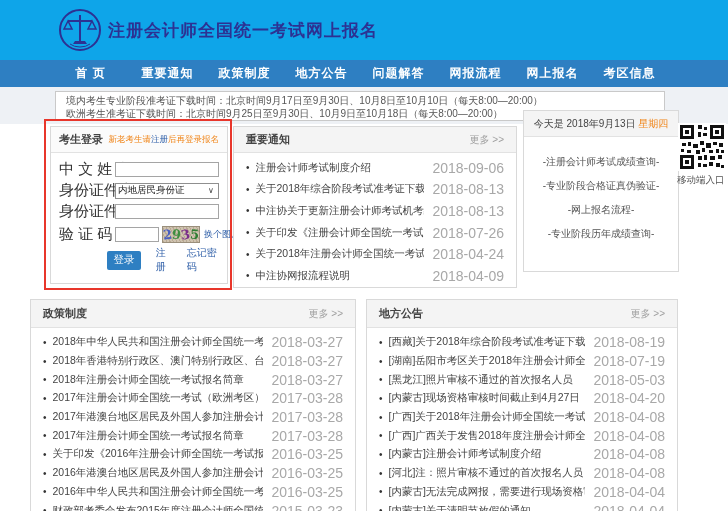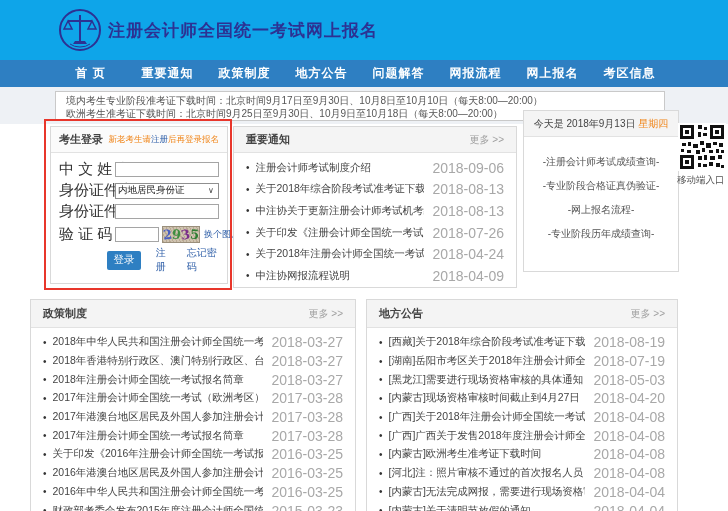--- a/index.html
+++ b/index.html
@@ -357,21 +357,21 @@
   </div>
 
   <div class="list-row">
     <span class="bullet">•</span>
     <a class="item-text">[湖南]岳阳市考区关于2018年注册会计师全国统一考试专...</a>
     <span class="item-date">2018-07-19</span>
   </div>
 
   <div class="list-row">
     <span class="bullet">•</span>
-    <a class="item-text">[黑龙江]需要进行现场资格审核的具体通知</a>
+    <a class="item-text">[黑龙江]照片审核不通过的首次报名人员</a>
     <span class="item-date">2018-05-03</span>
   </div>
 
   <div class="list-row">
     <span class="bullet">•</span>
     <a class="item-text">[内蒙古]现场资格审核时间截止到4月27日</a>
     <span class="item-date">2018-04-20</span>
   </div>
 
   <div class="list-row">
@@ -381,21 +381,21 @@
   </div>
 
   <div class="list-row">
     <span class="bullet">•</span>
     <a class="item-text">[广西]广西关于发售2018年度注册会计师全国统一考试辅...</a>
     <span class="item-date">2018-04-08</span>
   </div>
 
   <div class="list-row">
     <span class="bullet">•</span>
-    <a class="item-text">[内蒙古]欧洲考生准考证下载时间</a>
+    <a class="item-text">[内蒙古]注册会计师考试制度介绍</a>
     <span class="item-date">2018-04-08</span>
   </div>
 
   <div class="list-row">
     <span class="bullet">•</span>
     <a class="item-text">[河北]注：照片审核不通过的首次报名人员，请按要求重新上...</a>
     <span class="item-date">2018-04-08</span>
   </div>
 
   <div class="list-row">

